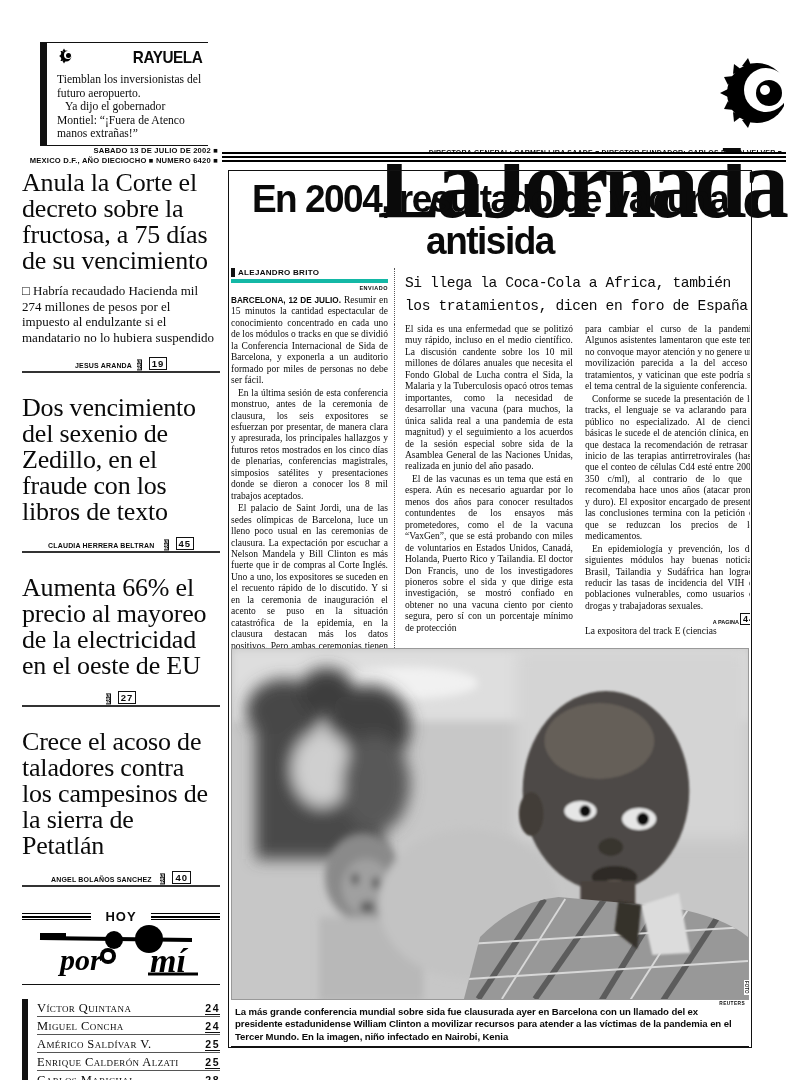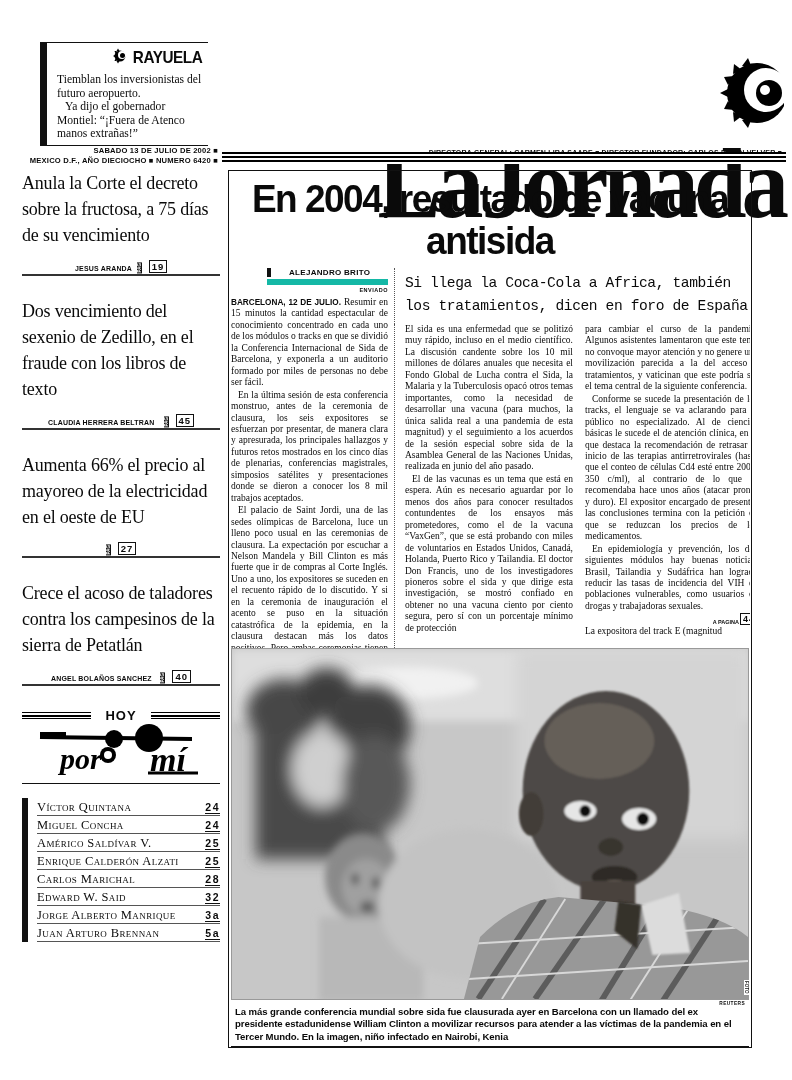--- a/index.html
+++ b/index.html
@@ -3,21 +3,21 @@
 <meta charset="utf-8">
 <style>
   html,body{margin:0;padding:0;background:#888;}
   .page{position:relative;width:792px;height:1080px;background:#fff;margin:0 auto;
         font-family:"Liberation Serif",serif;color:#0a0a0a;overflow:hidden;}
 
   
   .rayuela{position:absolute;left:40px;top:42px;width:168px;height:104px;
            border-top:1px solid #111;border-bottom:1px solid #111;border-left:7px solid #111;
            padding:4px 2px 0 10px;box-sizing:border-box;}
-  .rayuela-head{display:flex;align-items:center;justify-content:flex-end;margin-bottom:4px;}
+  .rayuela-head{display:flex;align-items:center;justify-content:space-between;margin-bottom:4px;}
   .rayuela-title{font-family:"Liberation Sans",sans-serif;font-weight:bold;font-size:17px;
                  letter-spacing:-0.5px;transform:scaleX(.9);}
   .rayuela p{margin:0;font-size:11.6px;line-height:13.5px;}
   .rayuela p.l2{text-indent:8px;}
 
   
   .dateline{position:absolute;left:18px;top:146px;width:200px;text-align:right;
             font-family:"Liberation Sans",sans-serif;font-weight:bold;font-size:7.6px;
             line-height:9.5px;letter-spacing:.2px;}
 
@@ -28,21 +28,21 @@
               letter-spacing:-5px;word-spacing:-16px;line-height:96px;margin-left:-14px;
               transform:scaleY(1.04);white-space:nowrap;}
   .directors{position:absolute;right:2px;bottom:-6px;font-family:"Liberation Sans",sans-serif;
              font-weight:bold;font-size:7px;letter-spacing:.2px;}
   .rule-band{position:absolute;left:222px;top:152px;width:564px;height:12px;
              background:repeating-linear-gradient(to bottom,#000 0 1.8px,#fff 1.8px 4.2px);}
 
   
   .left-rail{position:absolute;left:22px;top:170px;width:198px;}
   .story{margin-bottom:22px;}
-  .story h2{margin:0;font-size:18px;line-height:26px;font-weight:500;letter-spacing:-0.2px;}
+  .story h2{margin:0;font-size:26px;line-height:26px;font-weight:500;letter-spacing:-0.2px;}
   .deck{margin:9px 0 0 0;font-size:13px;line-height:15.5px;}
   .byline-row{display:flex;justify-content:center;align-items:flex-end;
               border-bottom:2px solid #333;margin-top:12px;padding-bottom:1px;}
   .byline{font-family:"Liberation Sans",sans-serif;font-weight:bold;font-size:7.6px;
           letter-spacing:.2px;transform-origin:left bottom;transform:scaleX(.92);}
   .pagref{display:flex;align-items:flex-end;gap:7px;}
   .pag-vert{writing-mode:vertical-rl;transform:rotate(180deg);font-family:"Liberation Sans",sans-serif;
             font-size:4.5px;font-weight:bold;background:#111;color:#fff;padding:1px 0;}
   .pag-num{border:1px solid #111;font-family:"Liberation Sans",sans-serif;font-weight:bold;
            font-size:9.5px;padding:0 2px;line-height:11px;letter-spacing:1px;}
@@ -70,21 +70,21 @@
                  transform:scaleY(1.05);}
   .art-grid{flex:1;display:grid;grid-template-columns:163px 185px 180px;column-gap:0;
             grid-template-areas:"c1 sub sub" "c1 c2 c3";grid-template-rows:auto 1fr;
             overflow:hidden;padding:0 1px;}
   .gc1{grid-area:c1;padding-right:6px;}
   .gsub{grid-area:sub;border-left:1px dotted #555;padding:4px 2px 6px 10px;}
   .gc2{grid-area:c2;border-left:1px dotted #555;padding:0 6px 0 10px;}
   .gc3{grid-area:c3;padding:0 1px 0 6px;}
   .subhead{font-family:"Liberation Mono","DejaVu Sans Mono",monospace;font-size:14.6px;
            line-height:23px;letter-spacing:-0.4px;}
-  .mbyline-row{border-bottom:6px solid #14b8a6;padding-bottom:2px;display:flex;align-items:center;gap:18px;margin-left:36px;}
+  .mbyline-row{border-bottom:4px solid #14b8a6;padding-bottom:2px;display:flex;align-items:center;gap:3px;}
   .sq{width:4px;height:9px;background:#111;display:inline-block;}
   .mbyline{font-family:"Liberation Sans",sans-serif;font-weight:bold;font-size:8px;letter-spacing:.3px;}
   .envoy{text-align:right;font-family:"Liberation Sans",sans-serif;font-weight:bold;font-size:5.5px;
          letter-spacing:.5px;margin:2px 0 4px 0;}
   .body-col p{margin:0;font-size:9.5px;line-height:11.45px;text-align:justify;}
   .body-col p + p{text-indent:7px;margin-top:1px;}
   .lead{font-family:"Liberation Sans",sans-serif;font-weight:bold;font-size:8.2px;}
   .jump{display:flex;justify-content:flex-end;align-items:flex-end;gap:1px;margin:1px 0;}
   .jump-label{font-family:"Liberation Sans",sans-serif;font-weight:bold;font-size:5.5px;}
   .jump-num{border:1px solid #111;font-family:"Liberation Sans",sans-serif;font-weight:bold;
@@ -157,20 +157,21 @@
       <div class="mast-title">La Jornada</div>
     </div>
     <div class="directors">DIRECTORA GENERAL: CARMEN LIRA SAADE ■ DIRECTOR FUNDADOR: CARLOS PAYAN VELVER ■</div>
   </div>
   <div class="rule-band"></div>
 
   <div class="left-rail">
 
     <div class="story">
       <h2>Anula la Corte el decreto sobre la fructosa, a 75 días de su vencimiento</h2>
+      <p class="deck">□ Habría recaudado Hacienda mil 274 millones de pesos por el impuesto al endulzante si el mandatario no lo hubiera suspendido</p>
       <div class="byline-row">
         <span class="byline">JESUS ARANDA</span>
         <span class="pagref">
           <span class="pag-vert">PAG</span>
           <span class="pag-num">19</span>
         </span>
       </div>
     </div>
 
     <div class="story">
@@ -288,21 +289,21 @@
       </div>
 
       <div class="gc3 body-col">
         <p>para cambiar el curso de la pandemia. Algunos asistentes lamentaron que este tema no convoque mayor atención y no genere una movilización parecida a la del acceso a tratamientos, y vaticinan que este podría ser el tema central de la siguiente conferencia.</p>
         <p>Conforme se sucede la presentación de los tracks, el lenguaje se va aclarando para el público no especializado. Al de ciencias básicas le sucede el de atención clínica, en el que destaca la recomendación de retrasar el inicio de las terapias antirretrovirales (hasta que el conteo de células Cd4 esté entre 200 y 350 c/ml), al contrario de lo que se recomendaba hace unos años (atacar pronto y duro). El expositor encargado de presentar las conclusiones termina con la petición de que se reduzcan los precios de los medicamentos.</p>
         <p>En epidemiología y prevención, los dos siguientes módulos hay buenas noticias: Brasil, Tailandia y Sudáfrica han logrado reducir las tasas de incidencia del VIH en poblaciones vulnerables, como usuarios de drogas y trabajadoras sexuales.</p>
         <div class="jump">
           <span class="jump-label">A PAGINA</span>
           <span class="jump-num">44</span>
         </div>
-        <p>La expositora del track E (magnitud</p>
+        <p>La expositora del track E (ciencias</p>
       </div>
     </div>
 
     <div class="photo-wrap">
       <svg width="100%" height="100%" viewBox="0 0 545 350" preserveAspectRatio="none">
         <defs>
           <filter id="b8" x="-40%" y="-40%" width="180%" height="180%">
               <feGaussianBlur stdDeviation="8"></feGaussianBlur>
             </filter>
           <filter id="b4" x="-40%" y="-40%" width="180%" height="180%">

